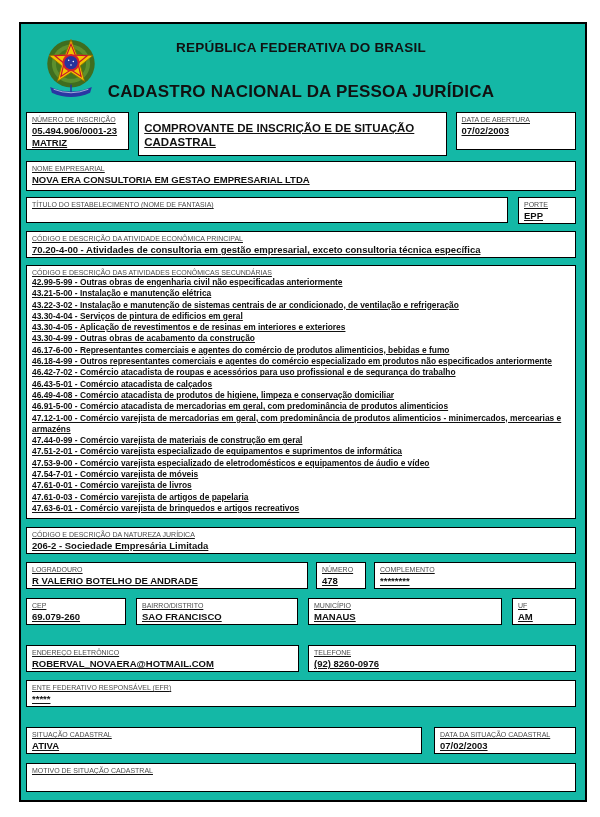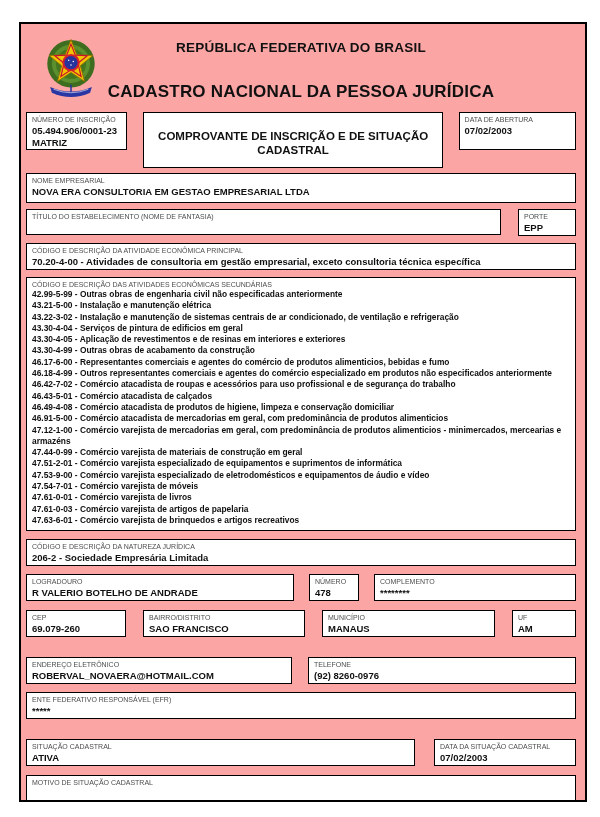--- a/index.html
+++ b/index.html
@@ -8,39 +8,40 @@
     width: 600px; height: 817px;
     font-family: "Liberation Sans", sans-serif;
     position: relative;
     color: #111;
   }
   .doc {
     position: absolute; left: 19px; top: 22px;
     width: 568px; height: 780px;
     border: 2px solid #000;
     padding: 0 9px 0 5px;
-    background: #fca5a5;
+    background: #14b8a6;
     overflow: hidden;
+    text-decoration: underline;
   }
   .header { position: relative; height: 88px; }
   .coat { position: absolute; left: 16px; top: 12px; }
   .htitle1 { position: absolute; top: 16px; left: 0; right: 0; text-align: center;
              font-weight: bold; font-size: 13.5px; letter-spacing: .2px; }
   .htitle2 { position: absolute; top: 58px; left: 0; right: 0; text-align: center;
              font-weight: bold; font-size: 17px; letter-spacing: .2px; }
-  .row { display: flex; align-items: flex-start; gap: 7px; }
+  .row { display: flex; align-items: flex-start; }
   .box { border: 1px solid #000; padding: 2px 4px 2px 5px; background: #fff; min-height: 23px; }
   .lbl { font-size: 7px; color: #4d4d4d; line-height: 9px; white-space: nowrap; }
   .val { font-size: 9.5px; font-weight: bold; line-height: 11px; margin-top: 1px; color: #101010; }
 
   
   .row1 { margin-top: 0; }
   .row1 .insc { width: 118px; height: 38px; margin-right: 9px; }
-  .row1 .mid  { flex: 1 1 auto; height: 56px; margin-right: 9px; text-align: center;
-                padding-top: 16px; }
+  .row1 .mid  { flex: 1 1 auto; height: 44px; margin-right: 9px; 
+                padding-top: 8px; }
   .row1 .mid .title { font-size: 11.5px; font-weight: bold; line-height: 14px; }
   .row1 .abert { width: 138px; height: 38px; }
 
   .mt5 { margin-top: 5px; } .mt6 { margin-top: 6px; } .mt7 { margin-top: 7px; }
   .mt8 { margin-top: 8px; } .mt9 { margin-top: 9px; } .mt11 { margin-top: 20px; }
 
   .full { width: 100%; }
   .nome-box { min-height: 30px; }
 
   .fant-row .fant { flex: 1 1 auto; margin-right: 10px; min-height: 26px; }

